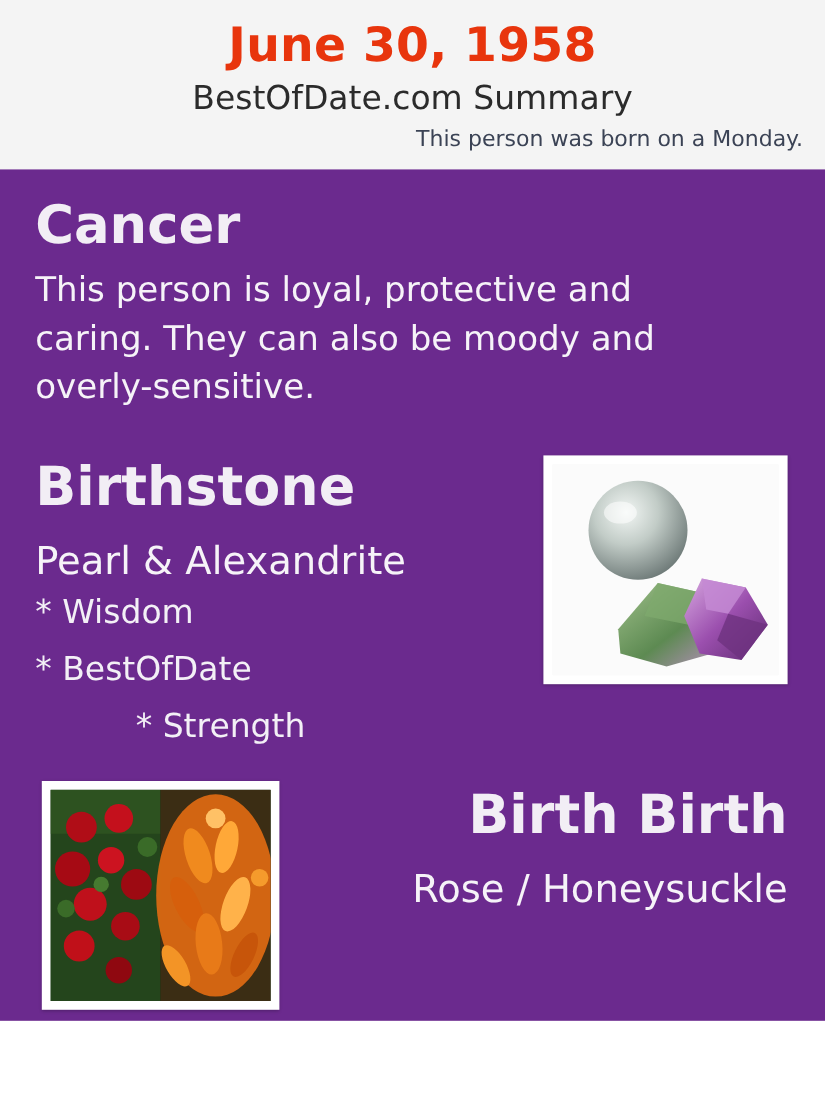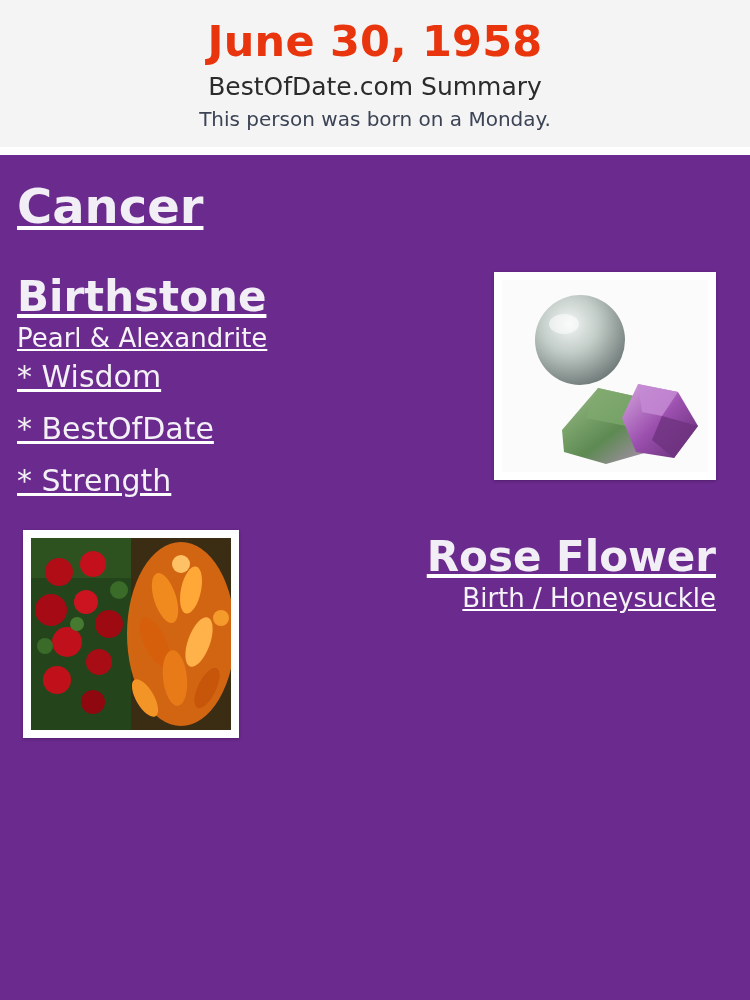--- a/index.html
+++ b/index.html
@@ -8,21 +8,21 @@
   }
   body {
     width: 750px;
     height: 1000px;
     background: #ffffff;
     font-family: "DejaVu Sans", sans-serif;
     overflow: hidden;
   }
   .page {
     width: 750px;
-    height: 1000px;
+    height: 840px;
     position: relative;
     background: #ffffff;
     display: flex;
     flex-direction: column;
   }
 
   
   .header {
     background: #f4f4f4;
     padding: 18px 20px 14px 20px;
@@ -31,46 +31,46 @@
   }
   .header-date {
     color: #e8350d;
     font-size: 43px;
     font-weight: bold;
     line-height: 1.08;
     letter-spacing: 0.2px;
   }
   .header-site {
     color: #2b2b2b;
-    font-size: 25px;
+    font-size: 30px;
     line-height: 1.35;
     margin-top: 6px;
   }
   .header-sub {
     color: #3b4355;
     font-size: 20px;
     line-height: 1.35;
     margin-top: 2px;
+    text-align: right;
   }
 
   .divider {
     height: 8px;
     background: #ffffff;
     width: 100%;
   }
 
   
   .body-panel {
     background: #6b2a8e;
     flex: 1 1 auto;
-    padding: 26px 32px 10px 17px;
+    padding: 26px 32px 10px 32px;
     box-sizing: border-box;
     color: #ffffff;
     position: relative;
-    text-decoration: underline;
   }
 
   .sign-name {
     font-size: 48px;
     font-weight: bold;
     line-height: 1.05;
     margin: 0 0 12px 0;
     color: #f2eef5;
   }
   .sign-desc {
@@ -86,39 +86,39 @@
     margin-top: 40px;
     display: flex;
     align-items: flex-start;
     justify-content: space-between;
   }
   .stone-text {
     flex: 0 0 auto;
     padding-top: 2px;
   }
   .section-title {
-    font-size: 42px;
+    font-size: 49px;
     font-weight: bold;
     line-height: 1.1;
     color: #f2eef5;
     margin: 0;
   }
   .section-sub {
-    font-size: 26px;
+    font-size: 35px;
     line-height: 1.25;
     color: #f6f3f8;
-    margin: 2px 0 8px 0;
+    margin: 20px 0 8px 0;
   }
   .bullet {
     font-size: 30px;
     line-height: 1.0;
     color: #f3f0f6;
     margin: 0 0 22px 0;
   }
-  .bullet:last-child { margin-bottom: 0; }
+  .bullet:last-child { margin-bottom: 0; text-align: center; }
 
   .photo-frame {
     background: #ffffff;
     padding: 8px;
     box-sizing: border-box;
     box-shadow: 0 1px 3px rgba(0,0,0,0.25);
   }
   .stone-frame {
     width: 222px;
     height: 208px;
@@ -168,20 +168,21 @@
     <div class="header-date">June 30, 1958</div>
     <div class="header-site">BestOfDate.com Summary</div>
     <div class="header-sub">This person was born on a Monday.</div>
   </div>
 
   <div class="divider"></div>
 
   <div class="body-panel">
 
     <div class="sign-name">Cancer</div>
+    <div class="sign-desc">This person is loyal, protective and caring. They can also be moody and overly-sensitive.</div>
 
     <div class="stone-section">
       <div class="stone-text">
         <div class="section-title">Birthstone</div>
         <div class="section-sub">Pearl &amp; Alexandrite</div>
         <div class="bullet">* Wisdom</div>
         <div class="bullet">* BestOfDate</div>
         <div class="bullet">* Strength</div>
       </div>
 
@@ -247,19 +248,19 @@
           <ellipse cx="168" cy="104" rx="11" ry="26" fill="#ffb24a" transform="rotate(20 168 104)"></ellipse>
           <ellipse cx="144" cy="140" rx="12" ry="28" fill="#e87a18" transform="rotate(-6 144 140)"></ellipse>
           <ellipse cx="176" cy="150" rx="9" ry="22" fill="#c7550a" transform="rotate(26 176 150)"></ellipse>
           <ellipse cx="114" cy="160" rx="9" ry="21" fill="#f39426" transform="rotate(-30 114 160)"></ellipse>
           <circle cx="150" cy="26" r="9" fill="#ffc166"></circle>
           <circle cx="190" cy="80" r="8" fill="#f59b2c"></circle>
         </svg>
       </div>
 
       <div class="flower-text">
-        <div class="section-title">Rose Flower</div>
-        <div class="section-sub">Birth / Honeysuckle</div>
+        <div class="section-title">Birth Birth</div>
+        <div class="section-sub">Rose / Honeysuckle</div>
       </div>
     </div>
 
   </div>
 </div>
 
 </body></html>

